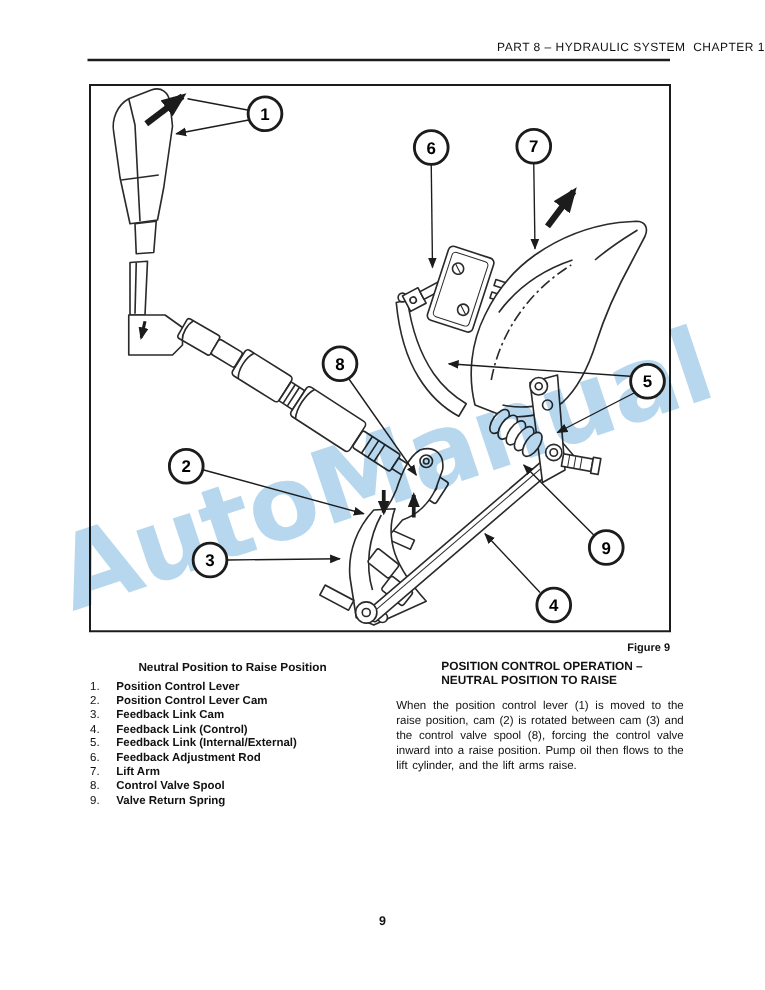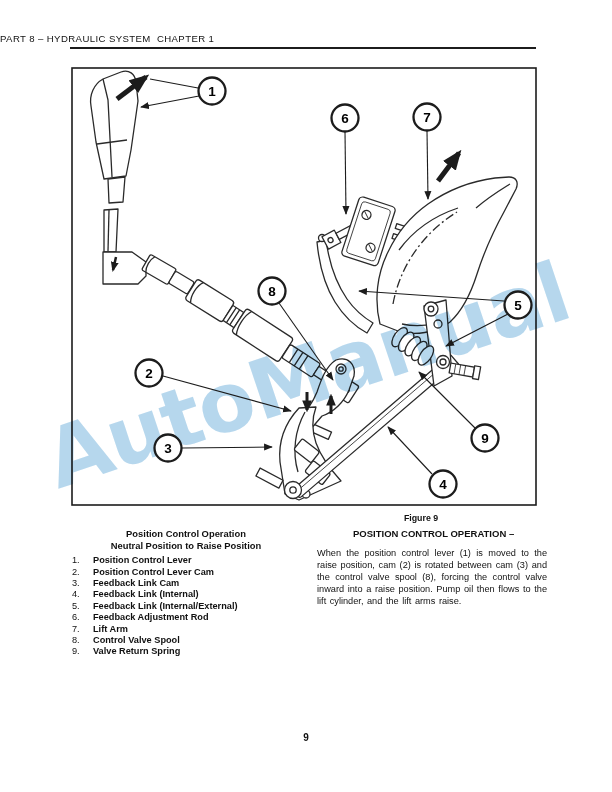--- a/index.html
+++ b/index.html
@@ -1,26 +1,26 @@
 <!DOCTYPE html>
 <html><head>
 <meta charset="utf-8">
 <style>
   html,body{margin:0;padding:0;background:#fff;}
   #page{
     position:relative;width:612px;height:792px;background:#ffffff;
     font-family:"Liberation Sans",sans-serif;color:#111;overflow:hidden;
   }
   .hdr{
-    position:absolute;top:33px;left:0;width:612px;text-align:left;
+    position:absolute;top:33px;left:0;width:612px;text-align:right;
     font-size:9.6px;letter-spacing:.4px;white-space:pre;color:#111;
   }
   .hdr-rule{position:absolute;top:47px;left:70px;width:466px;height:1.6px;background:#1c1c1c;}
   .fig-caption{
-    position:absolute;top:513px;left:306px;width:230px;text-align:center;
+    position:absolute;top:513px;left:306px;width:230px;text-align:right;
     font-size:8.8px;font-weight:bold;color:#111;
   }
   .col-left{position:absolute;top:528px;left:72px;width:228px;font-size:9.2px;line-height:11.4px;}
   .col-left .h{font-weight:bold;text-align:center;font-size:9.4px;line-height:11.6px;}
   .plist{margin-top:4px;}
   .prow{display:flex;line-height:11.4px;}
   .prow .n{width:13px;flex:none;}
   .prow .g{width:8px;flex:none;}
   .prow .t{flex:1;font-weight:bold;}
   .col-right{position:absolute;top:528px;left:317px;width:230px;font-size:9.2px;}
@@ -251,42 +251,41 @@
       <g>
         <circle cx="485" cy="438" r="13.5" fill="#fff" stroke="#1c1c1c" stroke-width="2.3"></circle>
         <text class="callout-num" x="485" y="438" text-anchor="middle" dy=".36em">9</text>
       </g>
     </g>
   </svg>
 
   <div class="fig-caption">Figure 9</div>
 
   <div class="col-left">
-    <div class="h">Position Control Operation</div>
     <div class="h">Neutral Position to Raise Position</div>
     <div class="plist">
       <div class="prow">
           <span class="n">1.</span>
           <span class="g"></span>
           <span class="t">Position Control Lever</span>
         </div>
       <div class="prow">
           <span class="n">2.</span>
           <span class="g"></span>
           <span class="t">Position Control Lever Cam</span>
         </div>
       <div class="prow">
           <span class="n">3.</span>
           <span class="g"></span>
           <span class="t">Feedback Link Cam</span>
         </div>
       <div class="prow">
           <span class="n">4.</span>
           <span class="g"></span>
-          <span class="t">Feedback Link (Internal)</span>
+          <span class="t">Feedback Link (Control)</span>
         </div>
       <div class="prow">
           <span class="n">5.</span>
           <span class="g"></span>
           <span class="t">Feedback Link (Internal/External)</span>
         </div>
       <div class="prow">
           <span class="n">6.</span>
           <span class="g"></span>
           <span class="t">Feedback Adjustment Rod</span>
@@ -304,18 +303,19 @@
       <div class="prow">
           <span class="n">9.</span>
           <span class="g"></span>
           <span class="t">Valve Return Spring</span>
         </div>
     </div>
   </div>
 
   <div class="col-right">
     <div class="h">POSITION CONTROL OPERATION –</div>
+    <div class="h">NEUTRAL POSITION TO RAISE</div>
     <div class="body">When the position control lever (1) is moved to the raise position, cam (2) is rotated between cam (3) and the control valve spool (8), forcing the control valve inward into a raise position.  Pump oil then flows to the lift cylinder, and the lift arms raise.</div>
   </div>
 
   <div class="pageno">9</div>
 
 </div>
 
 </body></html>

